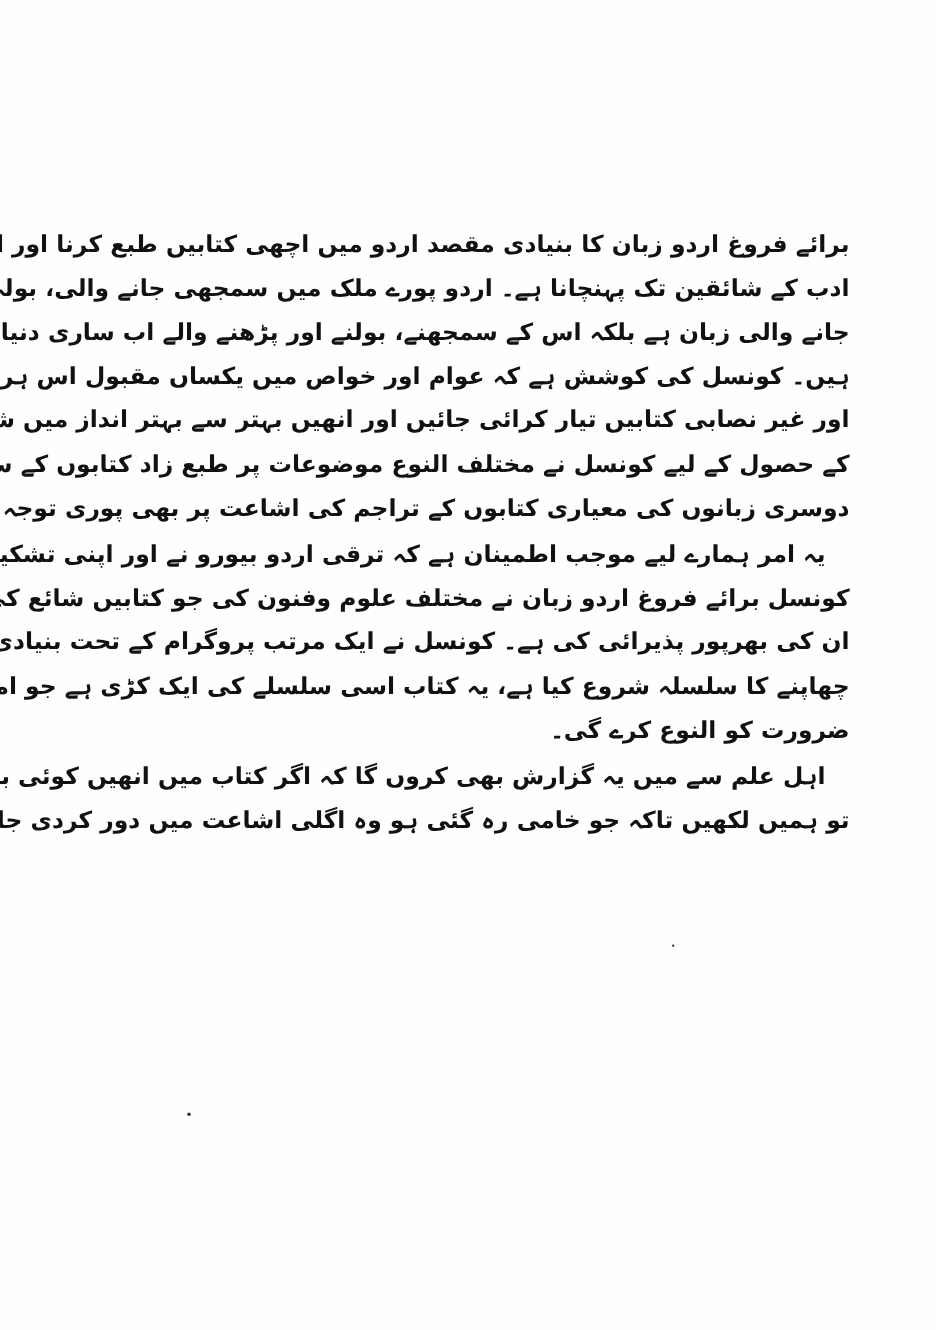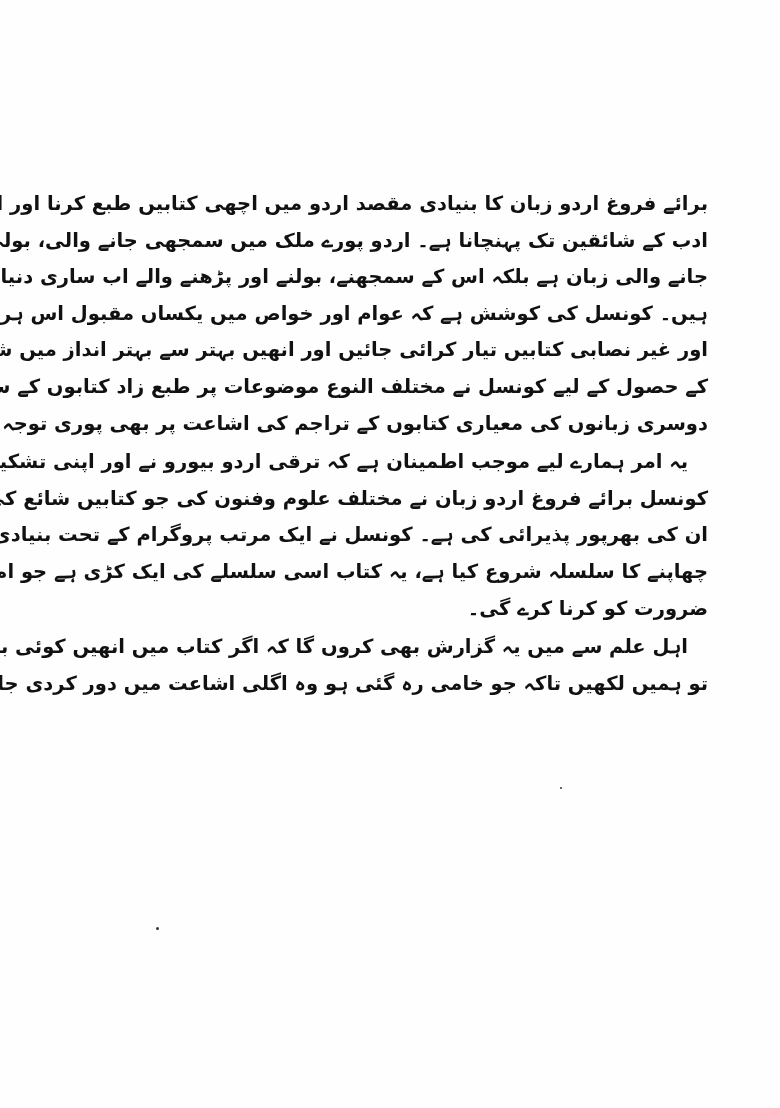--- a/index.html
+++ b/index.html
@@ -72,21 +72,21 @@
       <div class="line last">دوسری زبانوں کی معیاری کتابوں کے تراجم کی اشاعت پر بھی پوری توجہ صرف کی ہے۔</div>
     </div>
 
     <div class="para-gap"></div>
 
     <div class="paragraph">
       <div class="line indent">یہ امر ہمارے لیے موجب اطمینان ہے کہ ترقی اردو بیورو نے اور اپنی تشکیل کے بعد قومی</div>
       <div class="line">کونسل برائے فروغ اردو زبان نے مختلف علوم وفنون کی جو کتابیں شائع کی ہیں، اردو قارئین نے</div>
       <div class="line">ان کی بھرپور پذیرائی کی ہے۔ کونسل نے ایک مرتب پروگرام کے تحت بنیادی اہمیت کی کتابیں</div>
       <div class="line">چھاپنے کا سلسلہ شروع کیا ہے، یہ کتاب اسی سلسلے کی ایک کڑی ہے جو امید ہے کہ ایک اہم علمی</div>
-      <div class="line last">ضرورت کو کرنا کرے گی۔</div>
+      <div class="line last">ضرورت کو النوع کرے گی۔</div>
     </div>
 
     <div class="para-gap"></div>
 
     <div class="paragraph">
       <div class="line indent">اہل علم سے میں یہ گزارش بھی کروں گا کہ اگر کتاب میں انھیں کوئی بات نادرست نظر آئے</div>
       <div class="line last">تو ہمیں لکھیں تاکہ جو خامی رہ گئی ہو وہ اگلی اشاعت میں دور کردی جائے۔</div>
     </div>
 
   </div>

